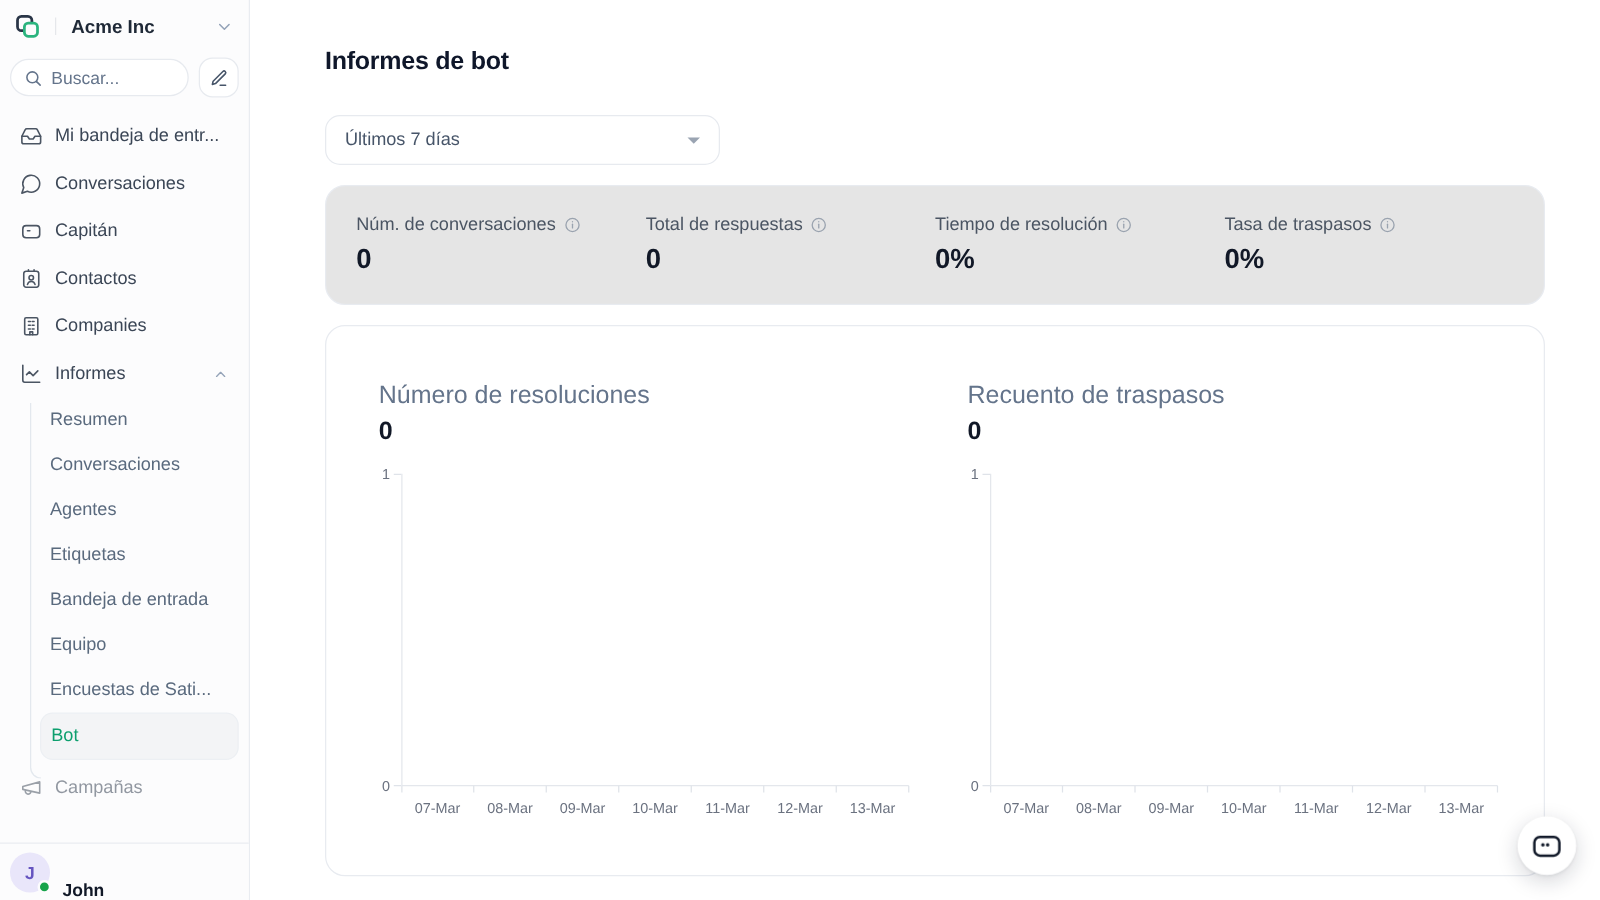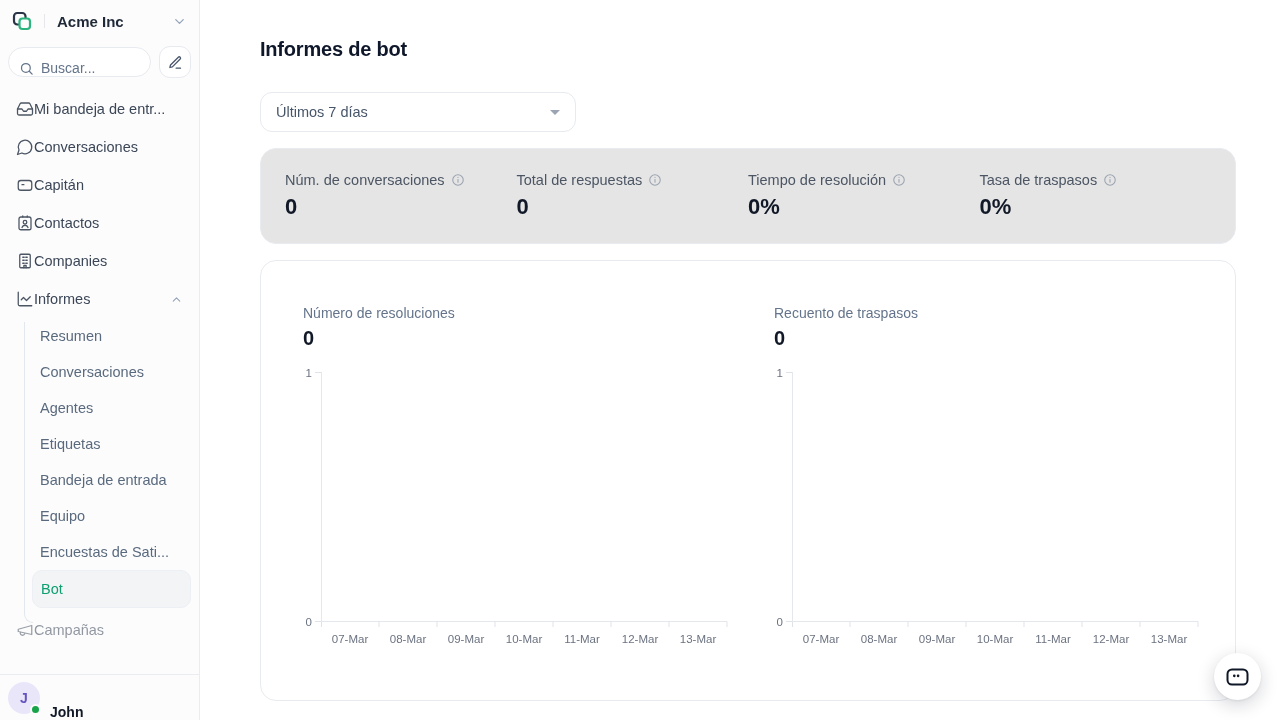--- a/index.html
+++ b/index.html
@@ -10,27 +10,27 @@
   }
   
   .sidebar { width:200px; min-width:200px; height:720px; background:#fcfcfd;
     border-right:1px solid #e9ecf1; display:flex; flex-direction:column; }
   .ws-header { display:flex; align-items:center; gap:12px; padding:11px 12px 9px 12px; }
   .ws-divider { width:1px; height:14px; background:#e5e7eb; }
   .ws-name { font-size:15px; font-weight:700; color:#1f2937; flex:1; white-space:nowrap; }
   .icon-btn { display:flex; align-items:center; justify-content:center; background:none; border:none; cursor:pointer; }
   .search-row { display:flex; gap:8px; padding:6px 8px 0 8px; align-items:center; }
   .search-box { flex:1; height:30px; border:1px solid #e7eaef; border-radius:15px; background:#fff;
-    display:flex; align-items:flex-end; gap:7px; padding:0 10px; }
+    display:flex; align-items:center; gap:7px; padding:0 10px; }
   .search-box input { border:none; outline:none; background:transparent; width:100%;
     font-family:inherit; font-size:14px; color:#334155; }
   .search-box input::placeholder { color:#64748b; opacity:1; }
   .compose-btn { width:32px; height:32px; min-width:32px; border:1px solid #e7eaef; border-radius:11px; background:#fff; }
   .nav { flex:1; overflow:hidden; padding:12px 8px 0 8px; position:relative; }
-  .nav-item { height:38px; display:flex; align-items:center; padding:0 8px;
+  .nav-item { height:38px; display:flex; align-items:center; gap:10px; padding:0 8px;
     border-radius:10px; font-size:14.5px; color:#3b4656; font-weight:500; cursor:pointer; white-space:nowrap; }
   .nav-item .nicon { display:flex; align-items:center; }
   .nav-item .spacer { flex:1; }
   .sub-wrap { position:relative; }
   .guide-line { position:absolute; left:16px; top:4px; width:9px; height:301px;
     border-left:1px solid #e3e8ee; border-bottom:1px solid #e3e8ee; border-bottom-left-radius:9px; }
   .sub-item { height:36px; display:flex; align-items:center; padding-left:32px;
     font-size:14.5px; color:#5a6a7e; cursor:pointer; white-space:nowrap; }
   .sub-item.active { height:38px; margin-left:24px; padding-left:8px; background:#f3f4f6;
     border:1px solid #eceff3; border-radius:10px; color:#0d9f6e; font-weight:500; }
@@ -52,21 +52,21 @@
     justify-content:space-between; padding:0 15px; font-size:14.5px; color:#475569; cursor:pointer; }
   .caret-down { width:0; height:0; border-left:5px solid transparent; border-right:5px solid transparent;
     border-top:5px solid #9aa4b2; }
   .metrics-card { margin-top:16px; height:96px; border:1px solid #e8ebf0; border-radius:16px;
     background:#e5e5e5; display:grid; grid-template-columns:repeat(4,1fr); align-items:center; padding:0 24px; }
   .m-label { display:flex; align-items:center; gap:6px; font-size:14.5px; color:#4b5563; white-space:nowrap; }
   .m-value { margin-top:6px; font-size:22px; font-weight:600; color:#111827; }
   .charts-card { margin-top:16px; height:441px; border:1px solid #e8ebf0; border-radius:16px;
     background:#fff; display:grid; grid-template-columns:1fr 1fr; column-gap:28px;
     padding:44px 18px 0 42px; }
-  .chart-title { font-size:14px; color:#64748b; }
+  .chart-title { font-size:20px; color:#64748b; }
   .chart-total { font-size:20px; font-weight:600; color:#111827; margin:6px 0 12px 0; }
   svg.plot .axis { stroke:#e4e7ec; stroke-width:1; fill:none; }
   svg.plot .tick { stroke:#dfe3e9; stroke-width:1; }
   svg.plot text { font-family:"Liberation Sans", sans-serif; font-size:11.5px; fill:#6b7280; }
   
   .widget-btn { position:fixed; right:19px; bottom:20px; width:47px; height:47px; border-radius:50%;
     background:#fff; border:none; cursor:pointer; display:flex; align-items:center; justify-content:center;
     box-shadow:0 5px 18px rgba(15,23,42,.18), 0 1px 3px rgba(15,23,42,.08); }
 </style>
 </head>

